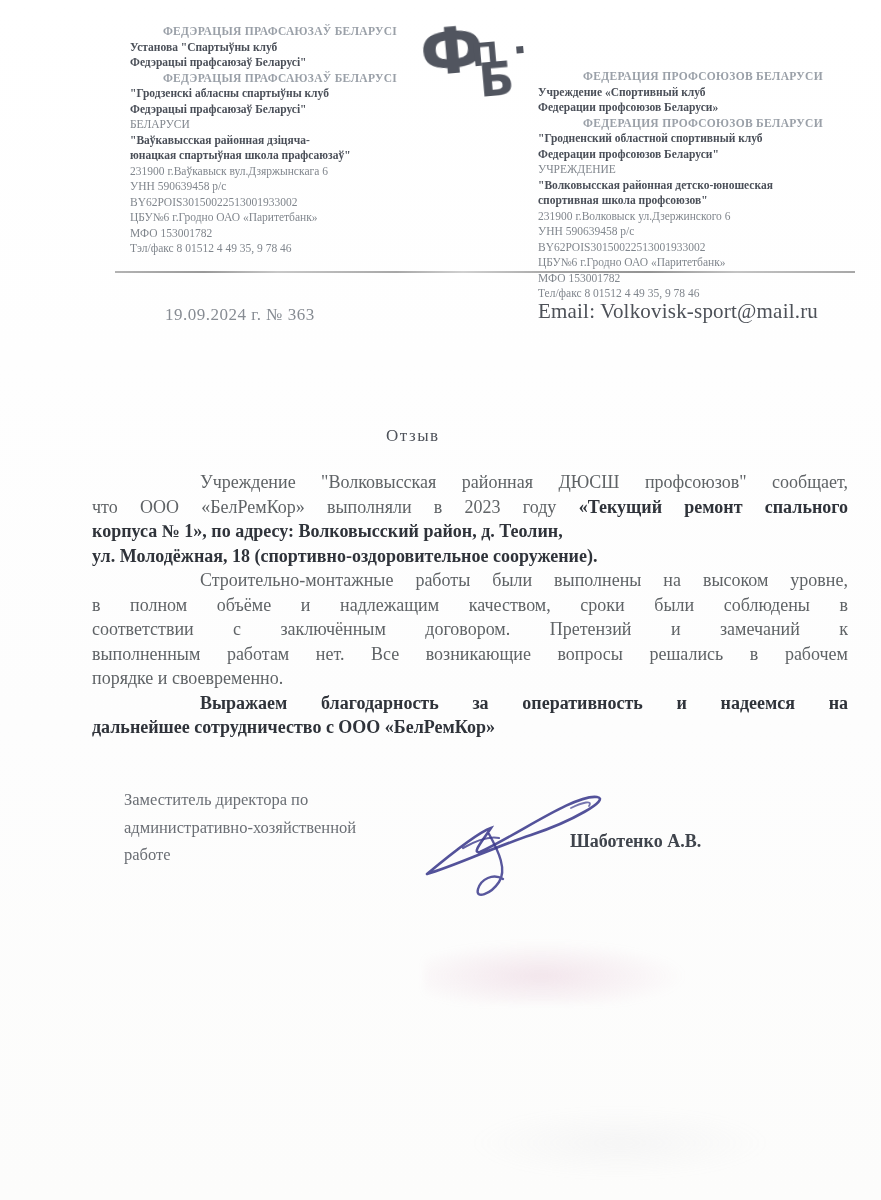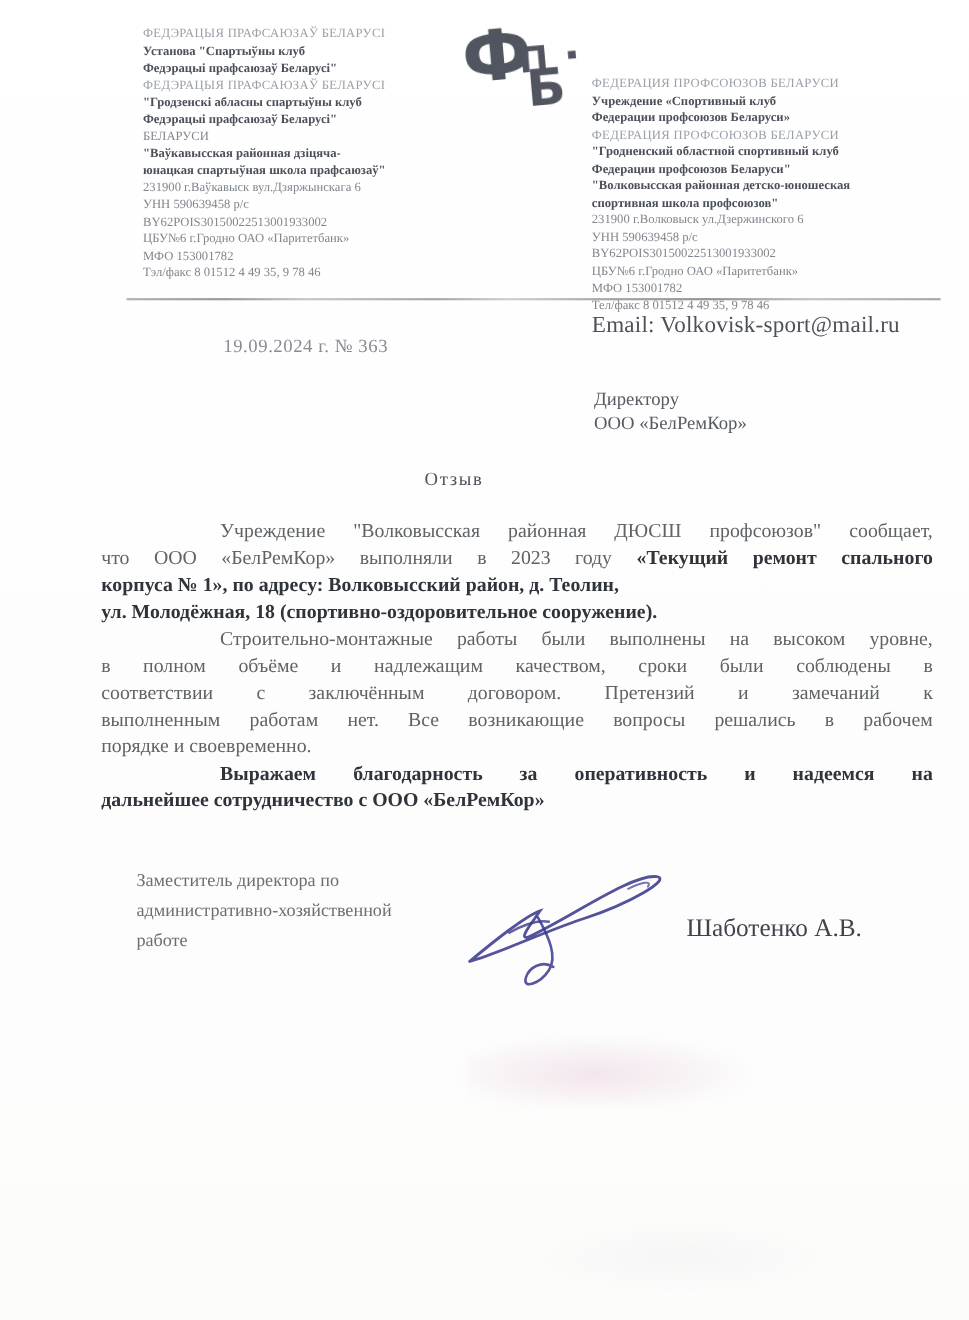--- a/index.html
+++ b/index.html
@@ -12,54 +12,54 @@
     font-family:"Liberation Serif","DejaVu Serif",serif;
   }
   
   .lh-col{position:absolute;top:24px;}
   .lh-left{left:130px;width:300px;}
   .lh-right{left:538px;width:330px;margin-top:45px;}
   .lh-line{white-space:nowrap;height:15.5px;line-height:15.5px;font-size:11.5px;
            filter:blur(0.2px);}
   .lh-b{font-weight:700;color:#4a4f58;}
   .lh-n{color:#80868d;}
-  .lh-f{font-weight:400;color:#9aa0a8;letter-spacing:0.3px;}
+  .lh-f{font-weight:700;color:#9aa0a8;letter-spacing:0.3px;text-align:center;}
   .lh-email{font-size:21px;height:19px;line-height:19px;color:#4d5158;font-weight:400;
             letter-spacing:0.2px;filter:none;}
   
   .logo{position:absolute;left:426px;top:24px;width:104px;height:92px;
         transform:rotate(-5deg);filter:blur(0.6px);}
   .logo span{position:absolute;font-weight:700;color:#51555f;
              font-family:"DejaVu Sans","Liberation Sans",sans-serif;}
   .lg-f{left:-4px;top:-12px;font-size:64px;}
   .lg-p{left:47px;top:12px;font-size:32px;}
   .lg-b{left:52px;top:30px;font-size:46px;}
   .lg-dot{left:92px;top:26px;width:7px;height:7px;background:#51555f;position:absolute;}
   
   .sep{position:absolute;left:115px;top:271px;width:740px;height:2px;opacity:0.75;
        background:linear-gradient(90deg,#9a9a9a 0%,#777 12%,#b5b5b5 22%,#8a8a8a 38%,
                   #c0c0c0 47%,#858585 60%,#6f6f6f 72%,#b0b0b0 84%,#8a8a8a 100%);}
   
   .dateline{position:absolute;left:165px;top:305px;font-size:17px;color:#878c93;
-            letter-spacing:0.5px;filter:blur(0.25px);margin-left:38px;}
+            letter-spacing:0.5px;filter:blur(0.25px);}
   .recipient{position:absolute;left:540px;top:352px;font-size:17px;line-height:22px;
              color:#565a61;filter:blur(0.2px);}
   .doc-title{position:absolute;left:386px;top:426px;font-size:17px;letter-spacing:1.5px;
              color:#4e525a;filter:blur(0.25px);}
   
   .body-text{position:absolute;left:92px;top:470px;width:756px;font-size:18px;}
   .bline{height:24.5px;line-height:24.5px;white-space:nowrap;}
   .bline.jl{white-space:normal;text-align:justify;text-align-last:justify;}
   .bline.ind{padding-left:108px;}
   .seg{color:#5f6366;filter:blur(0.2px);}
   .seg-b{color:#2f333a;font-weight:700;filter:blur(0.15px);margin-top:28px;}
   
   .sig-title{position:absolute;left:124px;top:786px;font-size:16.5px;line-height:27.5px;
              color:#6a6e74;filter:blur(0.25px);}
-  .sig-name{position:absolute;left:624px;top:831px;font-size:23px;font-weight:400;
+  .sig-name{position:absolute;left:570px;top:831px;font-size:18px;font-weight:700;
             color:#3f444c;filter:blur(0.15px);}
   .sig-scribble{position:absolute;left:423px;top:776px;width:232px;height:128px;}
   
   .stamp{position:absolute;left:424px;top:942px;width:260px;height:62px;
          background:radial-gradient(ellipse at 45% 55%,rgba(205,140,175,0.20) 0%,
                     rgba(205,140,175,0.08) 45%,rgba(205,140,175,0) 72%);
          filter:blur(3px);}
   .smudge{position:absolute;left:470px;top:1108px;width:300px;height:70px;
           background:radial-gradient(ellipse at center,rgba(190,190,200,0.10),
                      rgba(190,190,200,0) 70%);filter:blur(4px);}
@@ -94,39 +94,36 @@
     <span class="lg-dot"></span>
   </div>
 
   <div class="lh-col lh-right">
       <div class="lh-line lh-f">ФЕДЕРАЦИЯ ПРОФСОЮЗОВ  БЕЛАРУСИ</div>
       <div class="lh-line lh-b">Учреждение «Спортивный клуб</div>
       <div class="lh-line lh-b">Федерации  профсоюзов Беларуси»</div>
       <div class="lh-line lh-f">ФЕДЕРАЦИЯ ПРОФСОЮЗОВ  БЕЛАРУСИ</div>
       <div class="lh-line lh-b">"Гродненский областной спортивный клуб</div>
       <div class="lh-line lh-b">Федерации профсоюзов Беларуси"</div>
+      <div class="lh-line lh-n">УЧРЕЖДЕНИЕ</div>
       <div class="lh-line lh-b">"Волковысская районная детско-юношеская</div>
       <div class="lh-line lh-b">спортивная школа профсоюзов"</div>
       <div class="lh-line lh-n">231900 г.Волковыск ул.Дзержинского 6</div>
       <div class="lh-line lh-n">УНН 590639458 р/с</div>
       <div class="lh-line lh-n">BY62POIS30150022513001933002</div>
       <div class="lh-line lh-n">ЦБУ№6 г.Гродно ОАО «Паритетбанк»</div>
       <div class="lh-line lh-n">МФО 153001782</div>
       <div class="lh-line lh-n">Тел/факс    8 01512 4 49 35, 9 78 46</div>
       <div class="lh-line lh-email">Email: Volkovisk-sport@mail.ru</div>
     </div>
 
   <div class="sep"></div>
 
   <div class="dateline">19.09.2024 г.  № 363</div>
 
-  <div class="recipient">
-    <div>Директору</div>
-    <div>ООО «БелРемКор»</div>
-  </div>
 
   <div class="doc-title">Отзыв</div>
 
   <div class="body-text">
       <div class="bline jl ind"><span class="seg">Учреждение "Волковысская районная ДЮСШ профсоюзов" сообщает,</span></div>
       <div class="bline jl"><span class="seg">что ООО «БелРемКор» выполняли в 2023 году </span><span class="seg-b">«Текущий ремонт спального</span></div>
       <div class="bline"><span class="seg-b">корпуса № 1», по адресу: Волковысский район, д. Теолин,</span></div>
       <div class="bline"><span class="seg-b">ул. Молодёжная, 18 (спортивно-оздоровительное сооружение).</span></div>
       <div class="bline jl ind"><span class="seg">Строительно-монтажные работы были выполнены на высоком уровне,</span></div>
       <div class="bline jl"><span class="seg">в полном объёме и надлежащим качеством, сроки были соблюдены в</span></div>

